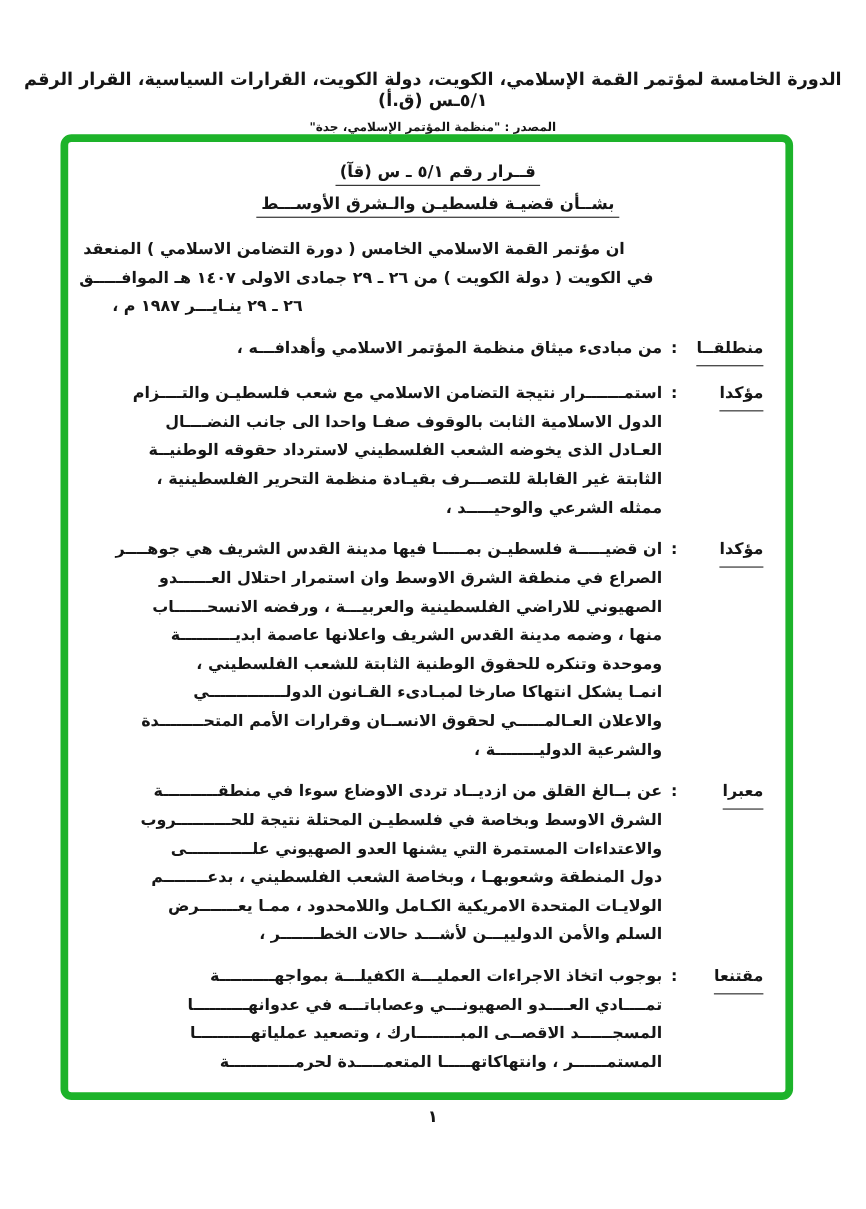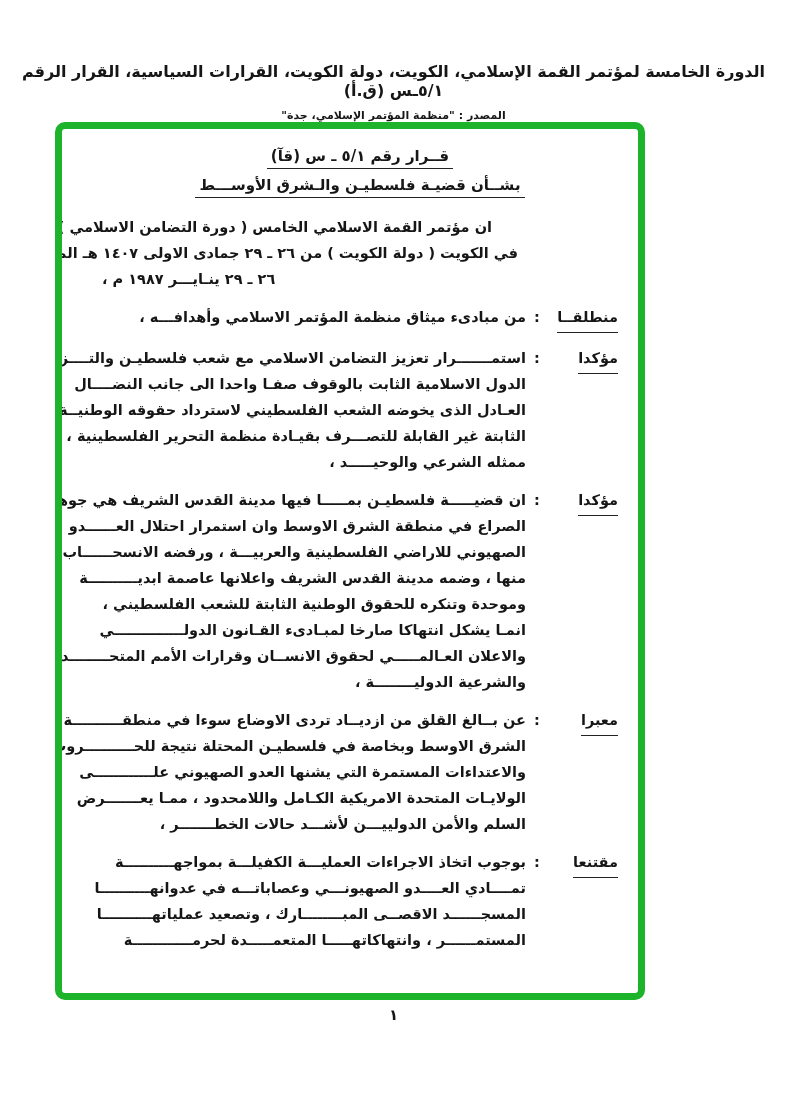--- a/index.html
+++ b/index.html
@@ -16,21 +16,21 @@
     text-align:center;
     margin-top:62px;
     font-weight:bold;
   }
   .page-header .h1 { font-size:16px; letter-spacing:0; }
   .page-header .h2 { font-size:11px; margin-top:9px; }
 
   .doc-box {
     position:absolute;
     left:55px; top:122px;
-    width:590px; height:878px;
+    width:666px; height:878px;
     border:7px solid #1db32a;
     border-radius:10px;
     direction:rtl;
     padding:18px 20px 0 40px;
     overflow:hidden;
     background:#fff;
   }
   .doc-title { text-align:center; font-weight:bold; font-size:15px; }
   .doc-title .t1, .doc-title .t2 {
     display:inline-block;
@@ -103,21 +103,21 @@
         <div class="tline">من مبادىء ميثاق منظمة المؤتمر الاسلامي وأهدافـــه ،</div>
       </div>
   </div>
 
   <div class="clause">
     <div class="clabel-col">
       <span class="clabel">مؤكدا</span>
       <span class="ccolon">:</span>
     </div>
     <div class="ctext">
-        <div class="tline">استمـــــــرار تعزيز التضامن الاسلامي مع شعب فلسطيـن والتــــزام</div>
+        <div class="tline">استمـــــــرار نتيجة التضامن الاسلامي مع شعب فلسطيـن والتــــزام</div>
         <div class="tline">الدول الاسلامية الثابت بالوقوف صفـا واحدا الى جانب النضــــال</div>
         <div class="tline">العـادل الذى يخوضه الشعب الفلسطيني لاسترداد حقوقه الوطنيــة</div>
         <div class="tline">الثابتة غير القابلة للتصـــرف بقيـادة منظمة التحرير الفلسطينية ،</div>
         <div class="tline">ممثله الشرعي والوحيـــــد ،</div>
       </div>
   </div>
 
   <div class="clause">
     <div class="clabel-col">
       <span class="clabel">مؤكدا</span>
@@ -137,20 +137,21 @@
 
   <div class="clause">
     <div class="clabel-col">
       <span class="clabel">معبرا</span>
       <span class="ccolon">:</span>
     </div>
     <div class="ctext">
         <div class="tline">عن بــالغ القلق من ازديــاد تردى الاوضاع سوءا في منطقــــــــــة</div>
         <div class="tline">الشرق الاوسط وبخاصة في فلسطيـن المحتلة نتيجة للحــــــــــروب</div>
         <div class="tline">والاعتداءات المستمرة التي يشنها العدو الصهيوني علــــــــــــى</div>
+        <div class="tline">دول المنطقة وشعوبهـا ، وبخاصة الشعب الفلسطيني ، بدعــــــــم</div>
         <div class="tline">الولايـات المتحدة الامريكية الكـامل واللامحدود ، ممـا يعـــــــرض</div>
         <div class="tline">السلم والأمن الدولييـــن لأشـــد حالات الخطـــــــر ،</div>
       </div>
   </div>
 
   <div class="clause">
     <div class="clabel-col">
       <span class="clabel">مقتنعا</span>
       <span class="ccolon">:</span>
     </div>

